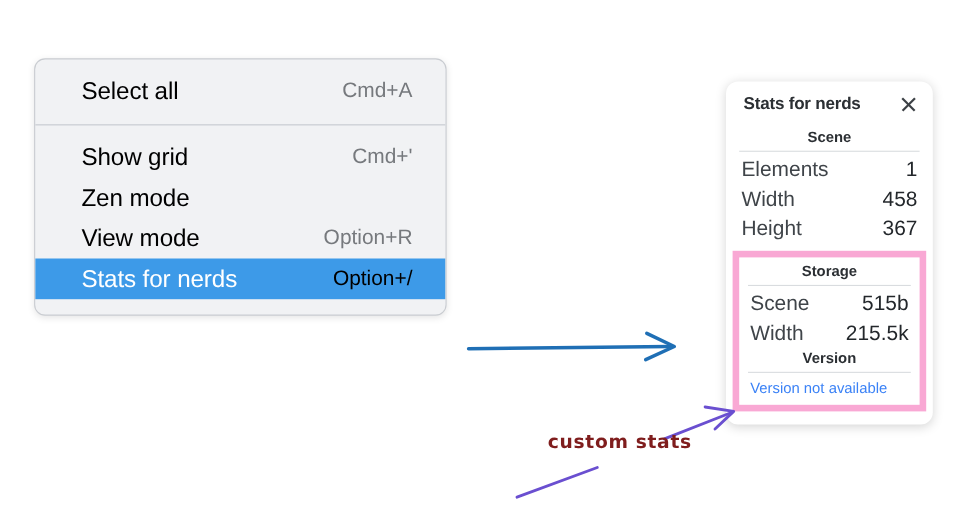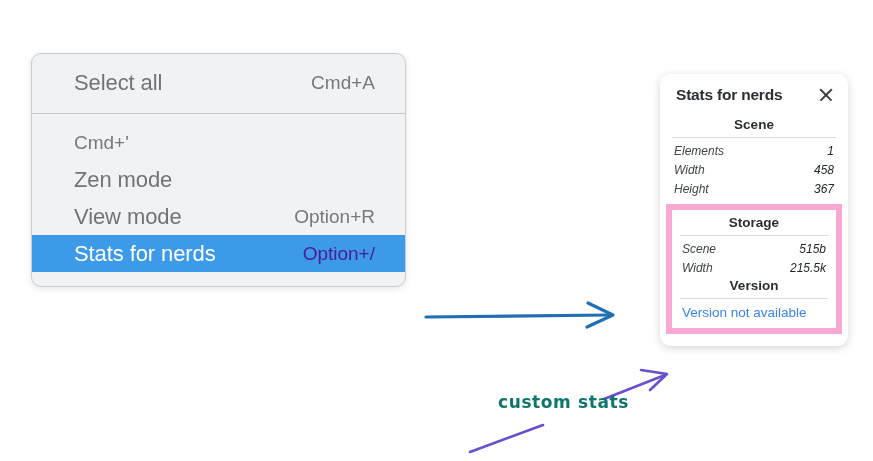--- a/index.html
+++ b/index.html
@@ -42,34 +42,34 @@
     display: flex;
     align-items: center;
     justify-content: space-between;
     height: 37px;
     padding: 0 30px 0 42px;
     box-sizing: border-box;
     cursor: default;
   }
   .menu-item .mi-label {
     font-size: 22px;
-    color: #737373;
+    color: #000000;
     letter-spacing: -0.1px;
     white-space: nowrap;
   }
   .menu-item .mi-shortcut {
     font-size: 19px;
     color: #76797d;
     white-space: nowrap;
   }
   .menu-item.selected {
     background: #3d9ae8;
   }
   .menu-item.selected .mi-label { color: #ffffff; }
-  .menu-item.selected .mi-shortcut { color: #4c1d95; }
+  .menu-item.selected .mi-shortcut { color: #000000; }
 
   
   #stats-panel {
     position: absolute;
     left: 660px;
     top: 74px;
     width: 188px;
     background: #ffffff;
     border-radius: 11px;
     box-shadow: 0 2px 10px rgba(0,0,0,0.17);
@@ -115,24 +115,23 @@
     padding: 1px 0 5px 0;
   }
   .sp-rule {
     height: 1px;
     background: #d9dcdf;
     margin: 0 12px 3px 12px;
   }
   .sp-row {
     display: flex;
     justify-content: space-between;
-    font-size: 12px;
+    font-size: 19px;
     color: #3f4449;
     padding: 2.5px 14px 2.5px 14px;
-    font-style: italic;
   }
   .sp-row .sp-val { color: #23272b; }
   .sp-fullrow {
     font-size: 13.5px;
     color: #3b82f6;
     padding: 3px 14px;
   }
 
   
   #custom-region {
@@ -151,41 +150,42 @@
     width: 873px; height: 461px;
     pointer-events: none;
   }
   #anno-text {
     position: absolute;
     left: 498px;
     top: 392px;
     font-family: "DejaVu Sans", sans-serif;
     font-size: 17px;
     font-weight: bold;
-    color: #0f766e;
+    color: #7f1d1d;
     letter-spacing: 0.6px;
     white-space: nowrap;
   }
 </style>
 </head>
 <body>
 
 <div id="context-menu">
 
   <div class="menu-group group-top">
     <div class="menu-item">
       <span class="mi-label">Select all</span>
       <span class="mi-shortcut">Cmd+A</span>
     </div>
   </div>
 
   <div class="menu-sep"></div>
 
   <div class="menu-group group-bottom">
     <div class="menu-item">
+      <span class="mi-label">Show grid</span>
       <span class="mi-shortcut">Cmd+'</span>
     </div>
     <div class="menu-item">
       <span class="mi-label">Zen mode</span>
     </div>
     <div class="menu-item">
       <span class="mi-label">View mode</span>
       <span class="mi-shortcut">Option+R</span>
     </div>
     <div class="menu-item selected">

